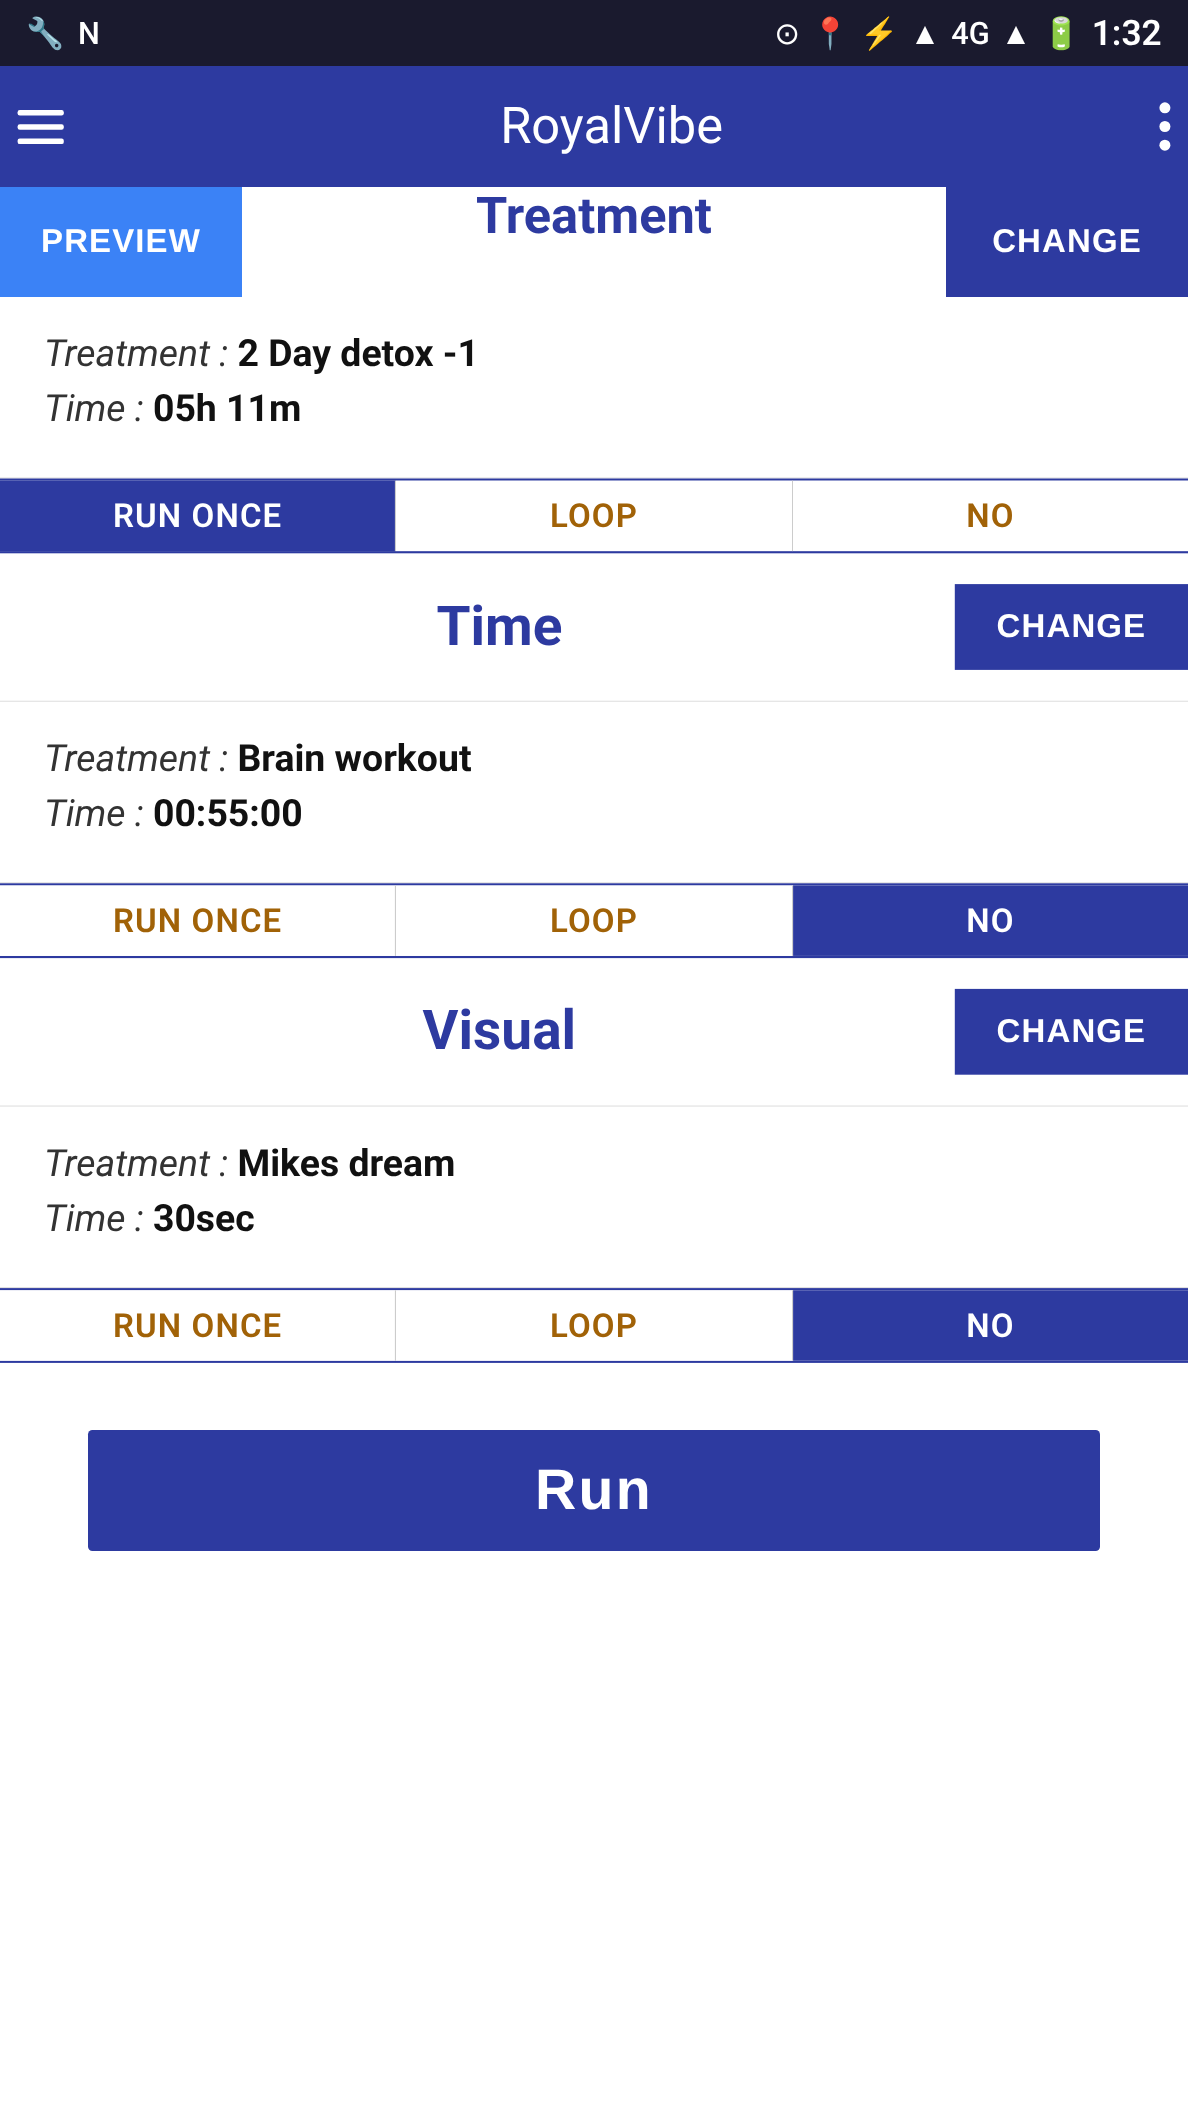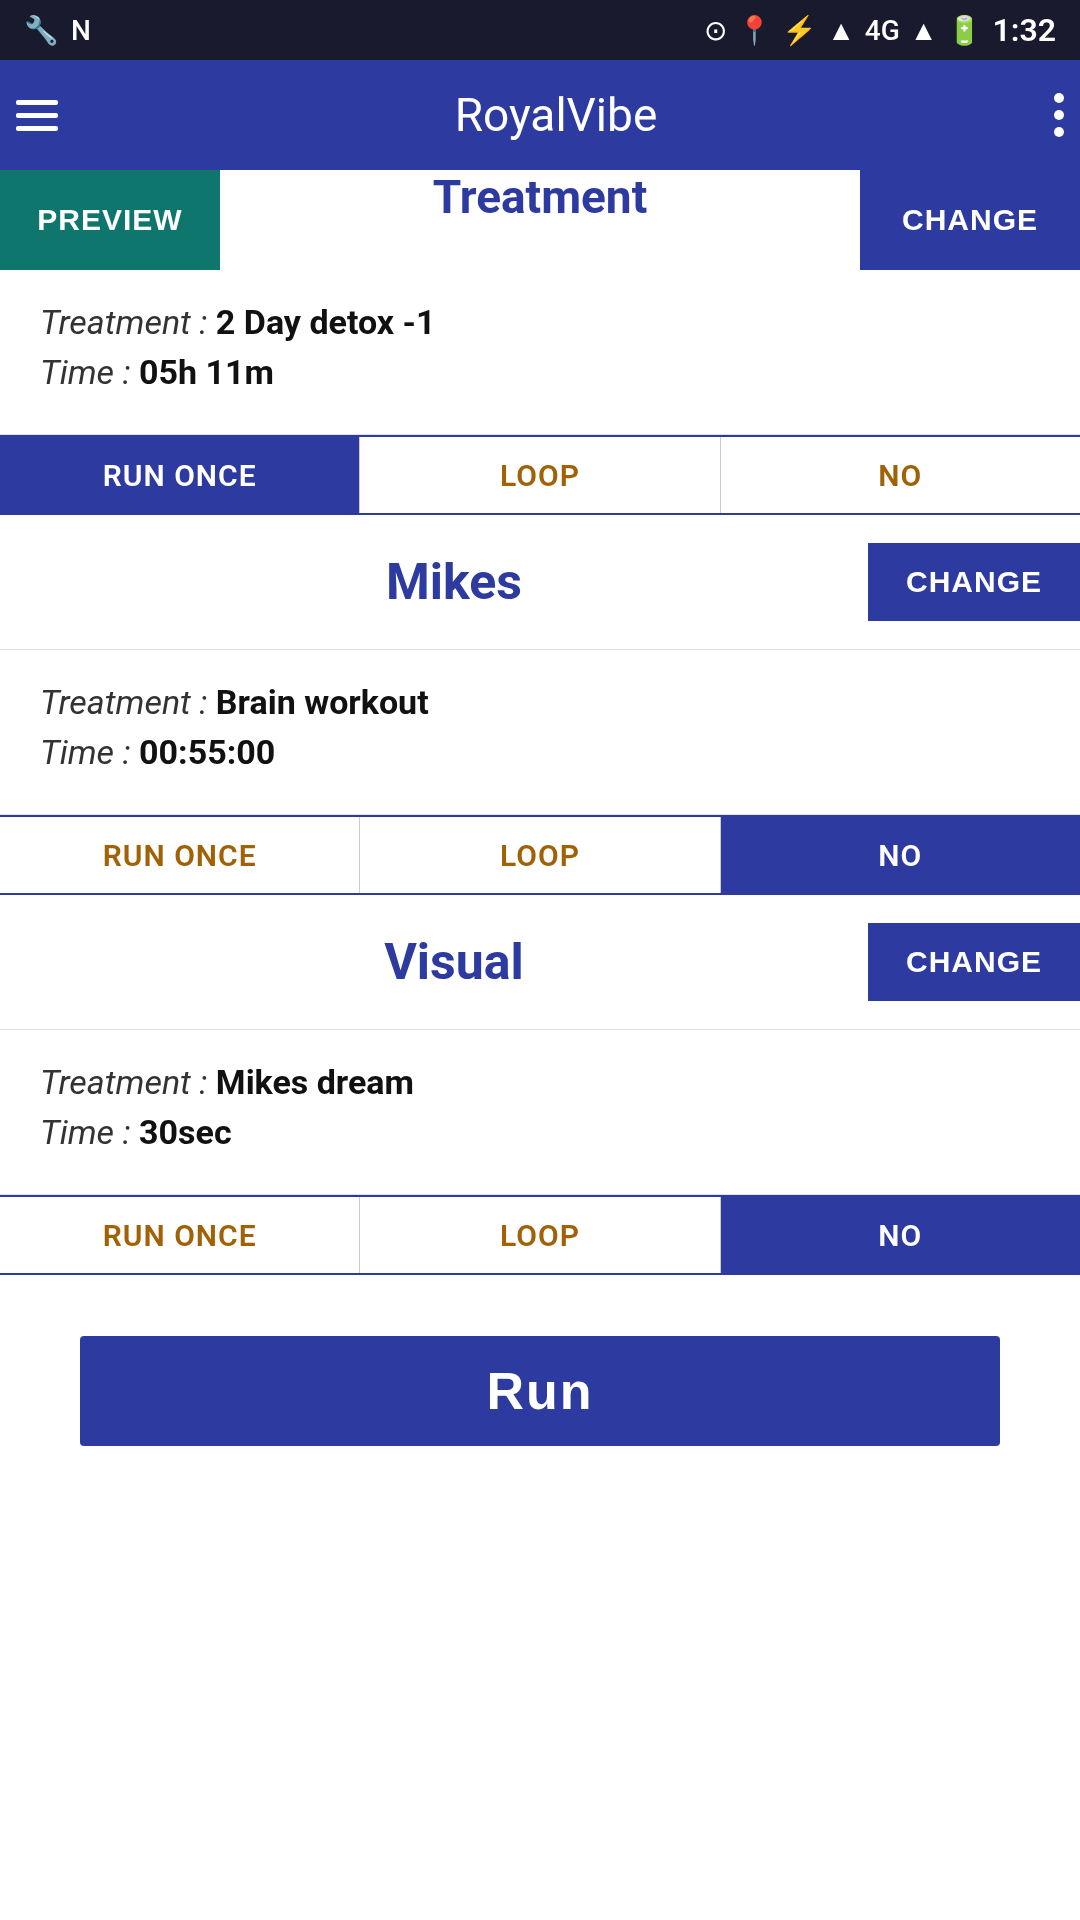--- a/index.html
+++ b/index.html
@@ -78,21 +78,21 @@
     }
     .more-icon span {
       display: block;
       width: 10px;
       height: 10px;
       background: white;
       border-radius: 50%;
     }
 
     .btn-preview {
-      background: #0f766e;
+      background: #3b82f6;
       color: white;
       border: none;
       padding: 0 32px;
       height: 100%;
       font-size: 30px;
       font-weight: 700;
       letter-spacing: 1px;
       cursor: pointer;
       min-width: 220px;
       display: flex;
@@ -148,21 +148,21 @@
     .info-value {
       font-weight: 700;
       color: #111;
     }
 
     
     .tab-row {
       display: flex;
       border-top: 2px solid #2d3aa0;
       border-bottom: 2px solid #2d3aa0;
-      height: 80px;
+      height: 68px;
     }
     .tab-item {
       flex: 1;
       display: flex;
       align-items: center;
       justify-content: center;
       font-size: 30px;
       font-weight: 600;
       color: #a16207;
       cursor: pointer;
@@ -292,21 +292,21 @@
     </div>
     <div class="tab-item">
       <span>NO</span>
     </div>
   </div>
 </div>
 
 <div>
 
   <div class="subsection-header">
-    <span class="subsection-title">Mikes</span>
+    <span class="subsection-title">Time</span>
     <button class="btn-change-sub">CHANGE</button>
   </div>
 
   <div class="info-block">
     <div class="info-line">
       <span class="info-label">Treatment :</span>
       <span class="info-value">Brain workout</span>
     </div>
     <div class="info-line">
       <span class="info-label">Time :</span>

